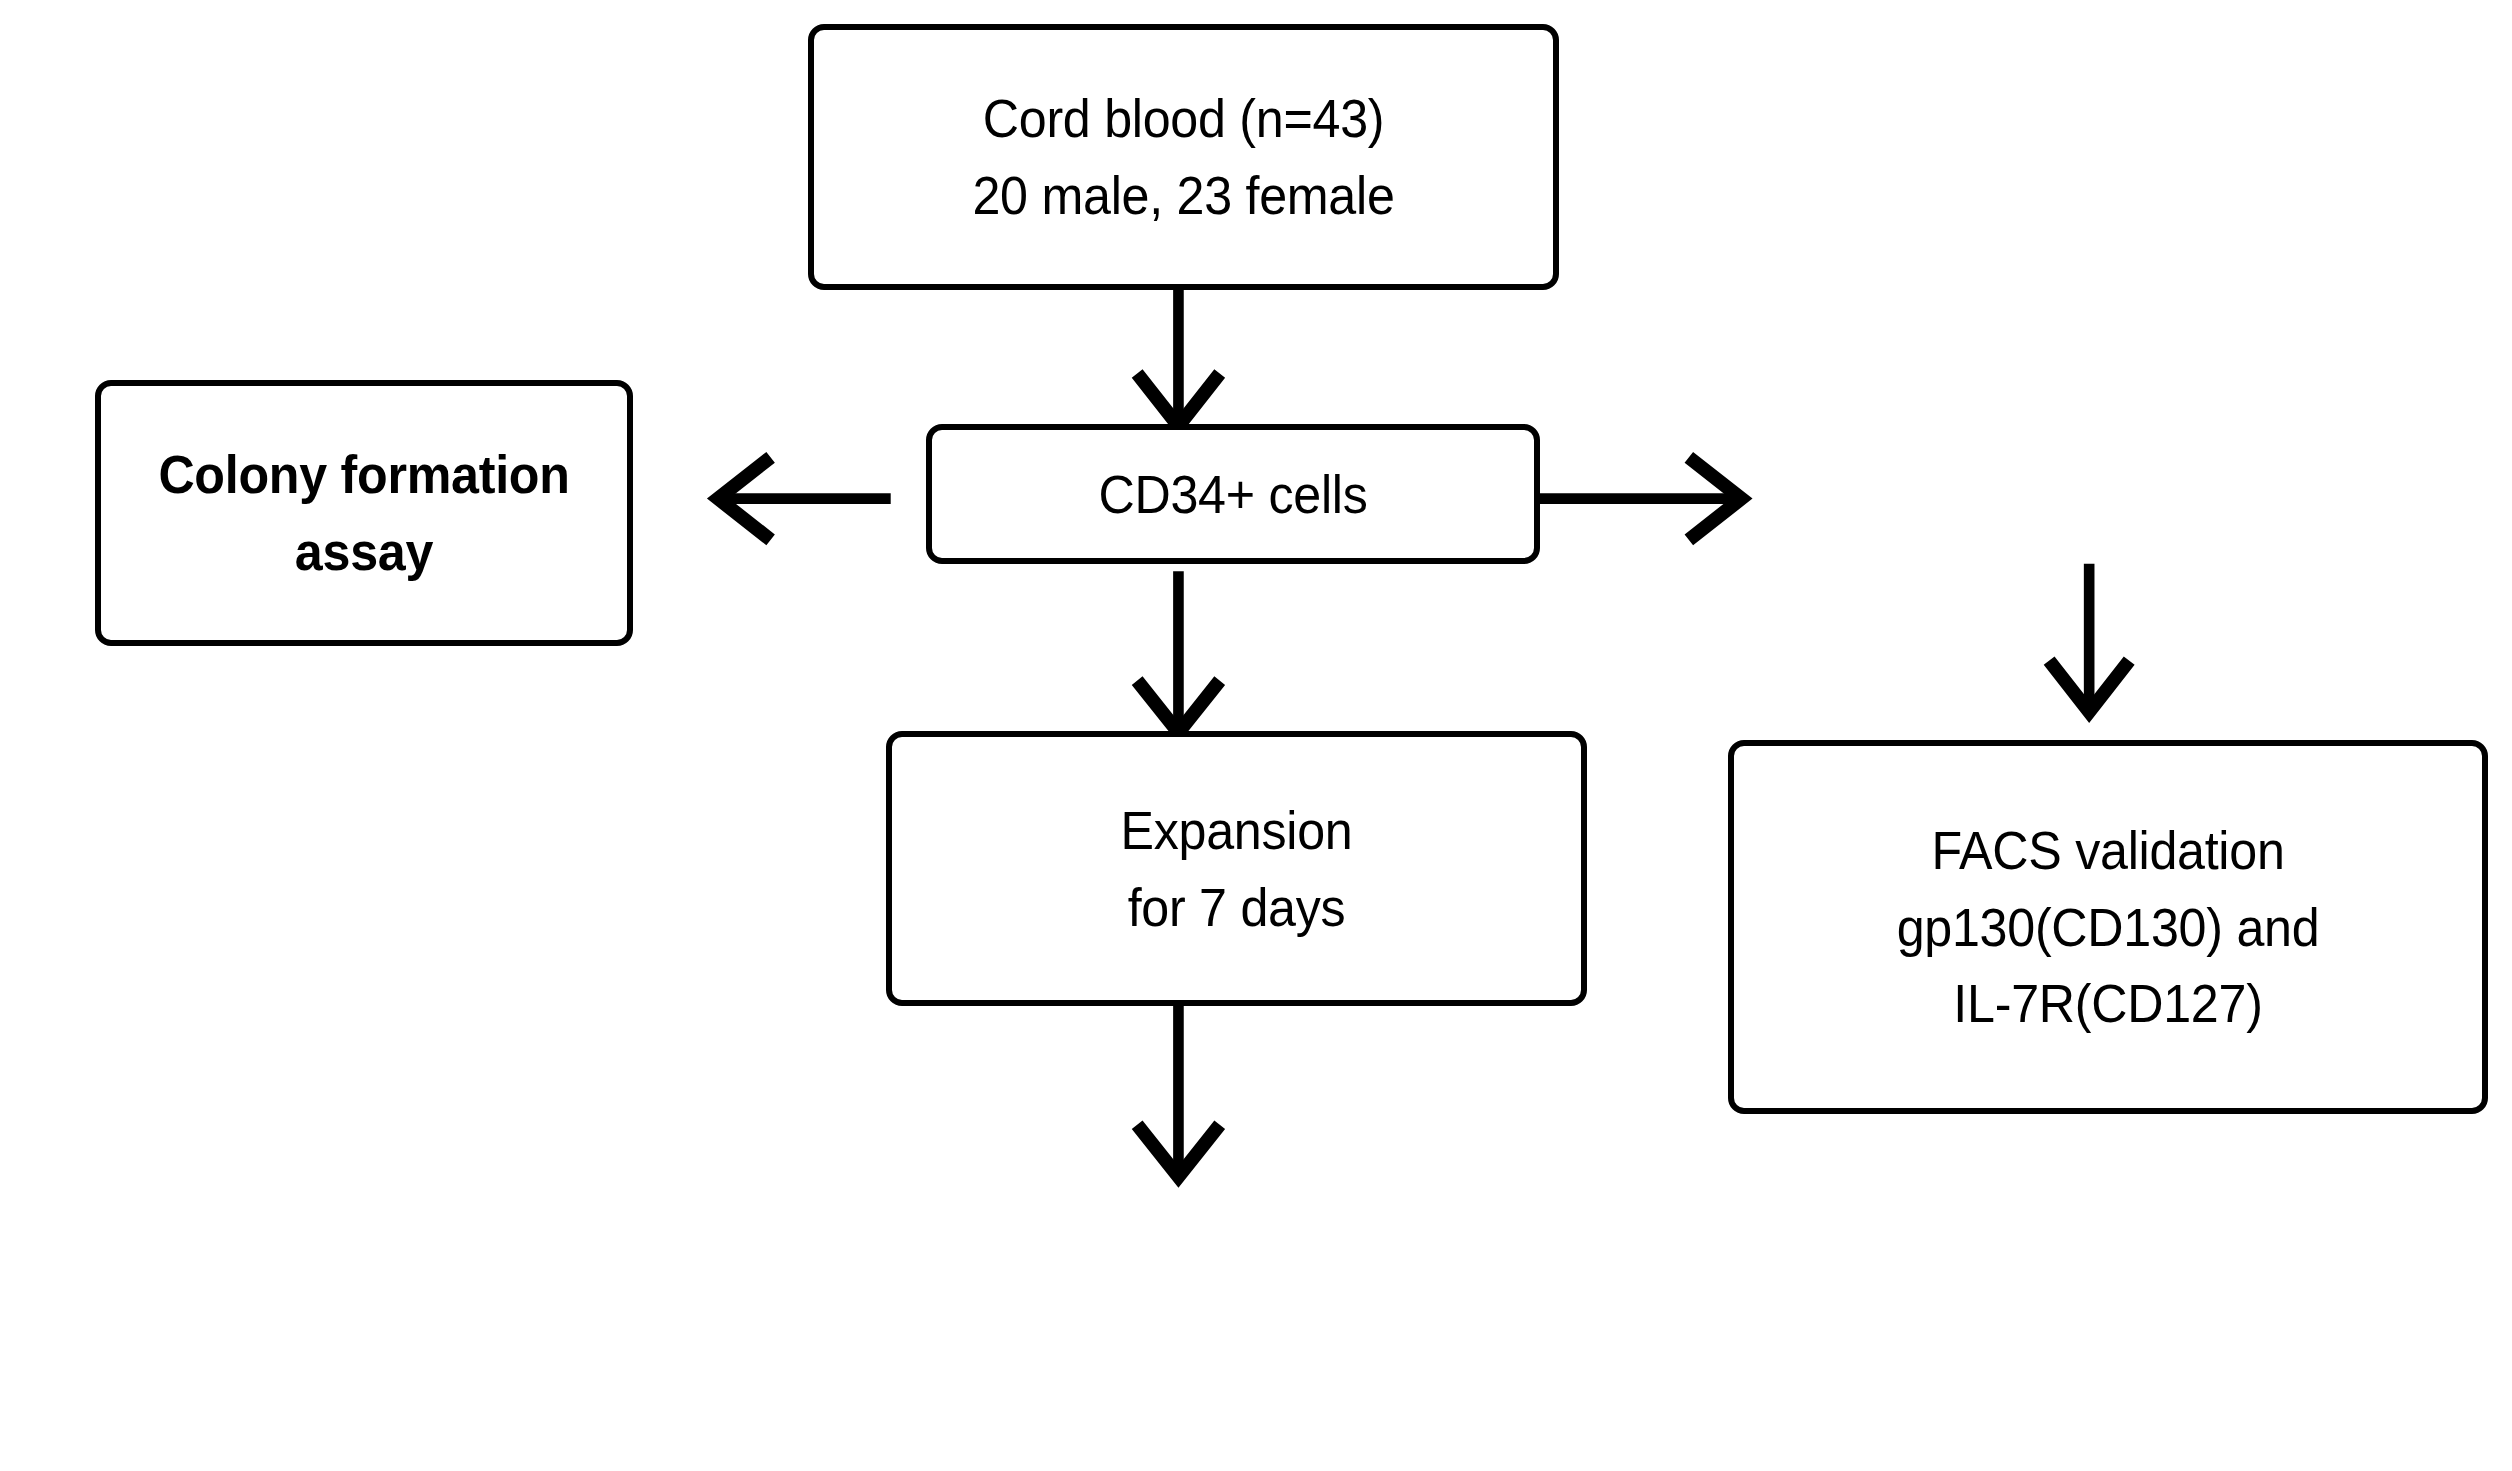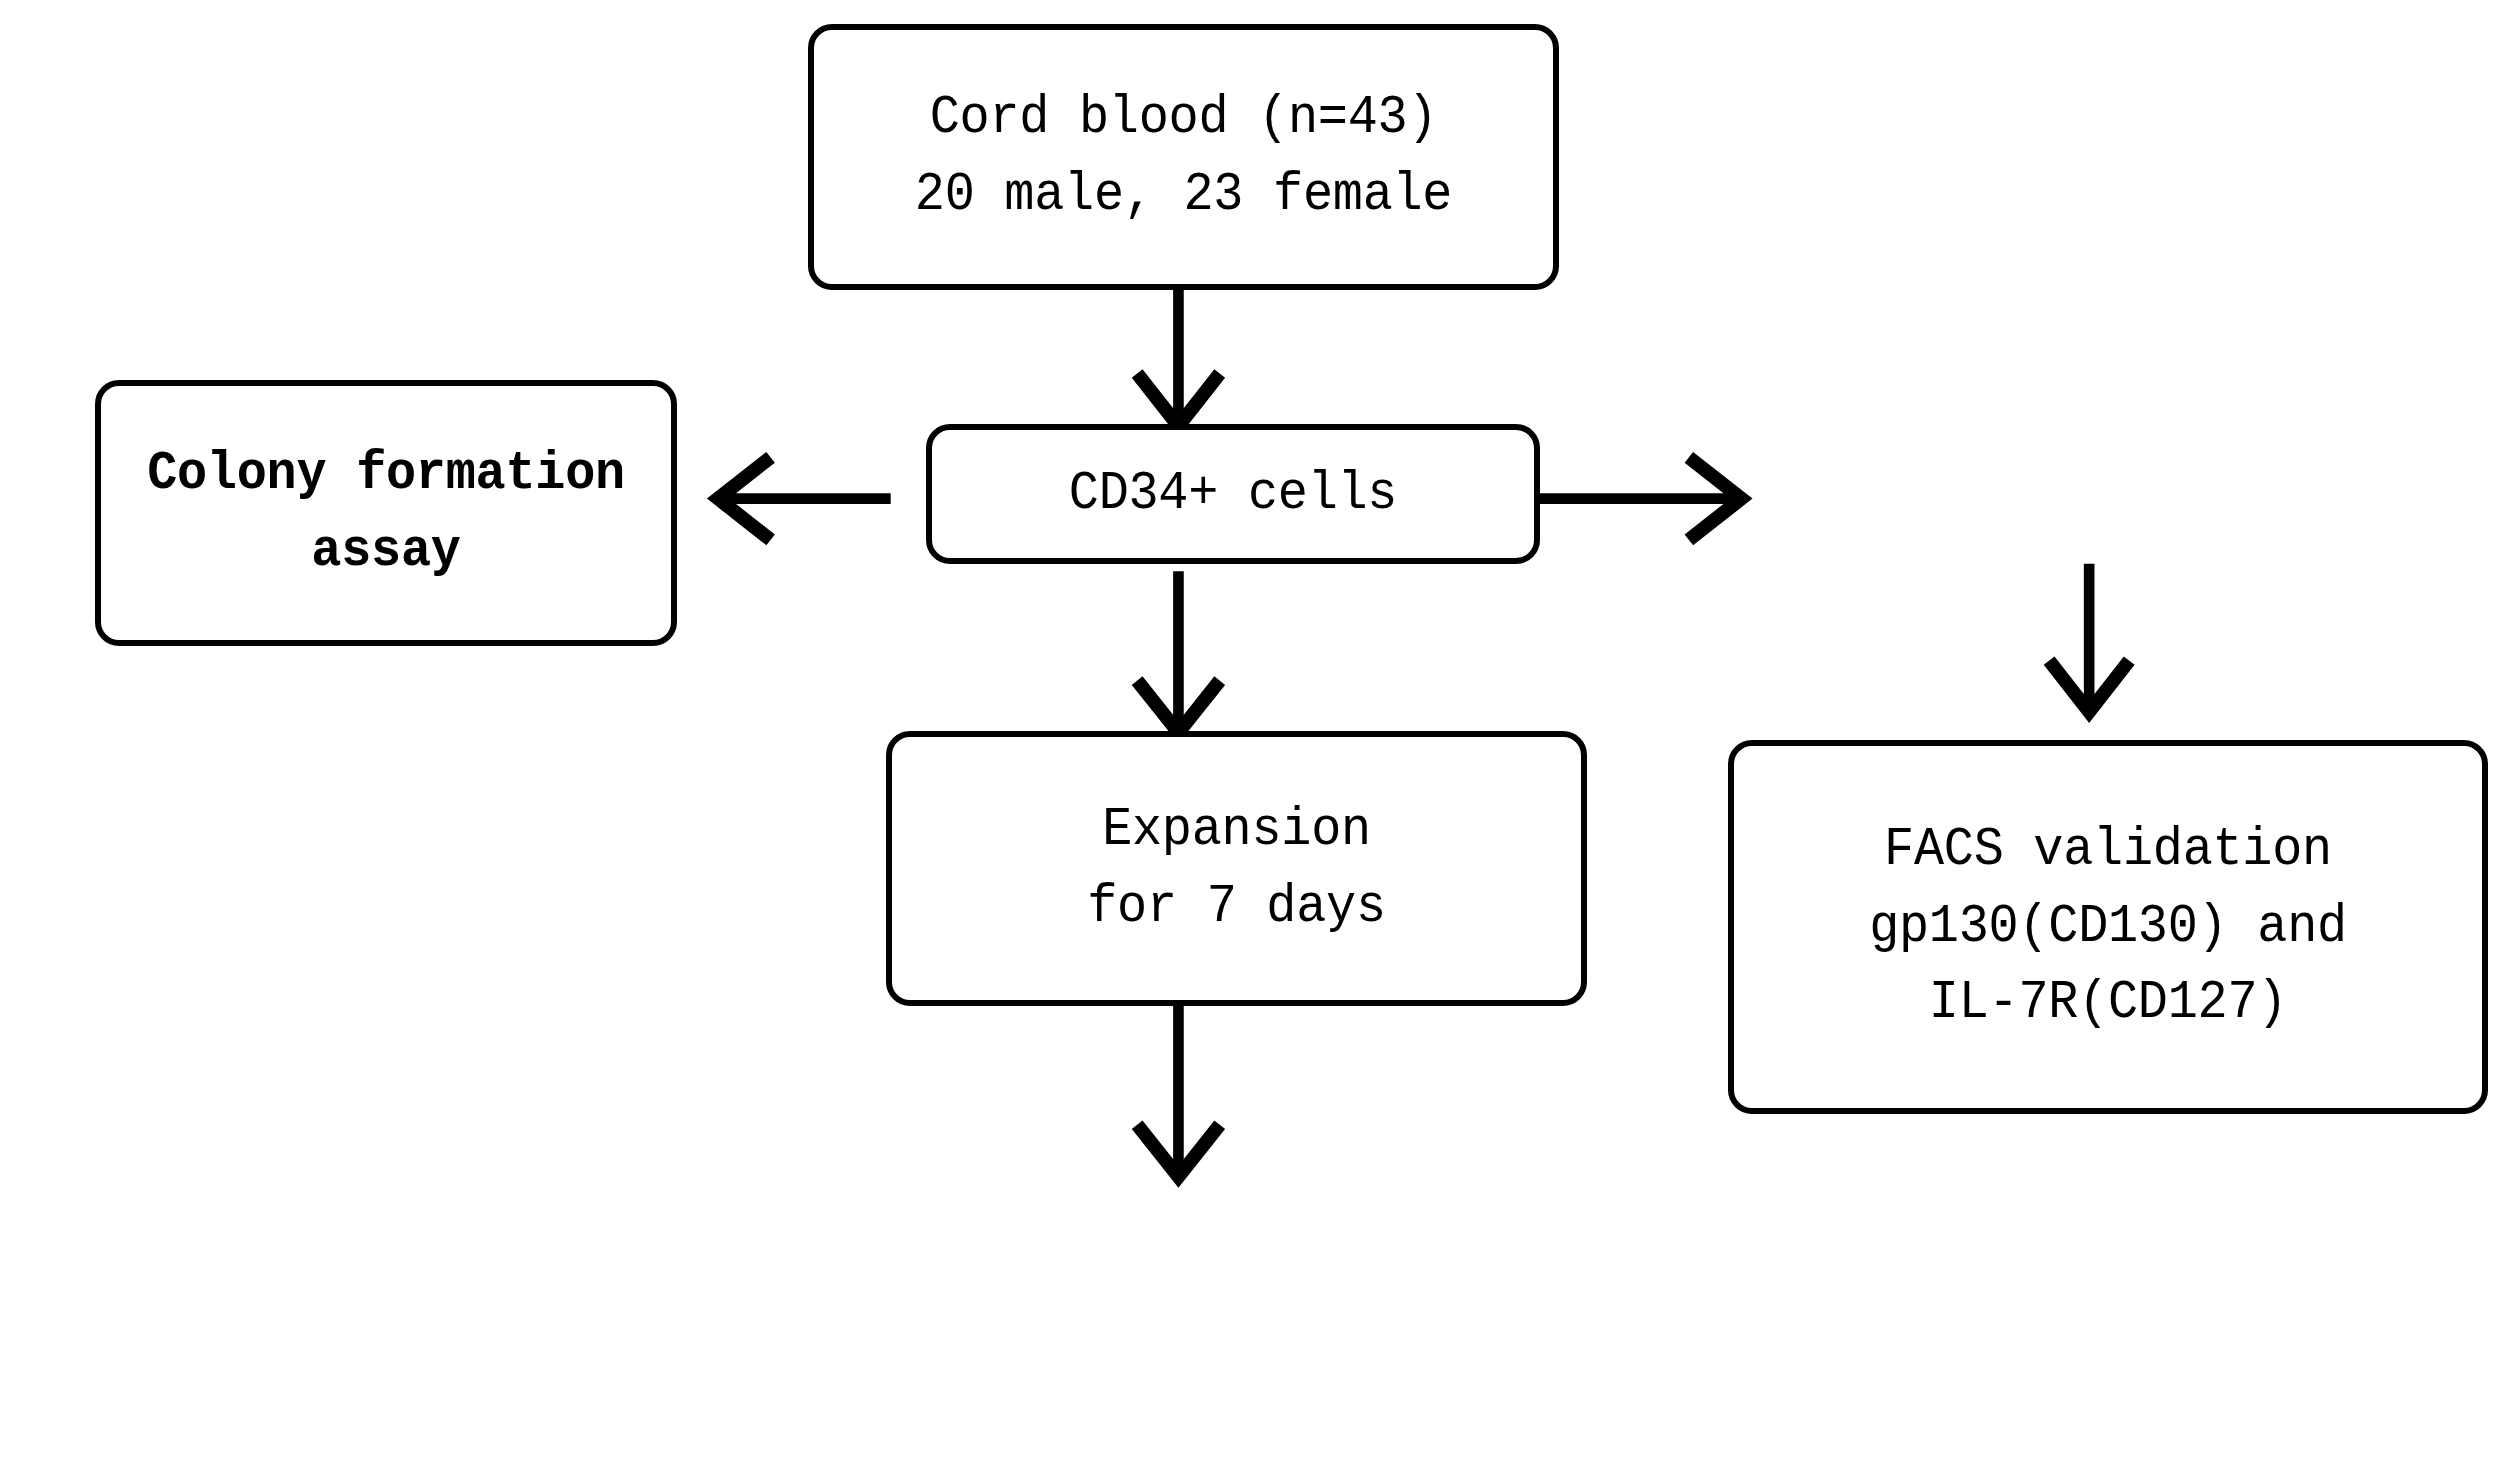--- a/index.html
+++ b/index.html
@@ -20,46 +20,45 @@
     left: 0;
     top: 0;
     width: 2512px;
     height: 1472px;
   }
   .node {
     position: absolute;
     box-sizing: border-box;
     background: #ffffff;
     border: 6.3px solid #000000;
-    border-radius: 24px;
+    border-radius: 16px;
     display: flex;
     flex-direction: column;
     align-items: center;
     justify-content: center;
     color: #000000;
     z-index: 2;
-    font-family: Liberation Mono, monospace;
   }
   .node .line {
     display: block;
     width: 100%;
     text-align: center;
     white-space: nowrap;
     line-height: 1.42;
     font-size: 54px;
     letter-spacing: -0.3px;
     transform: scaleX(0.93);
   }
   .node.bold .line {
     font-weight: 700;
   }
 
   
   #node-cord-blood      { left: 808px; top: 24px;   width: 751px; height: 266px; }
-  #node-colony-assay    { left: 95px;  top: 380px;  width: 582px;  height: 266px; }
+  #node-colony-assay    { left: 95px;  top: 380px;  width: 538px;  height: 266px; }
   #node-cd34-cells      { left: 926px; top: 424px;  width: 614px;  height: 140px; }
   #node-microarray      { left: 1740px; top: 402px;  width: 697px; height: 161px; }
   #node-expansion       { left: 886px; top: 731px; width: 701px;  height: 275px; }
   #node-facs-validation { left: 1728px; top: 740px; width: 760px; height: 374px; }
   #node-cd34-cd38-facs  { left: 893px; top: 1175px; width: 614px;  height: 289px; }
 </style>
 </head>
 <body>
 
 <div id="canvas">

